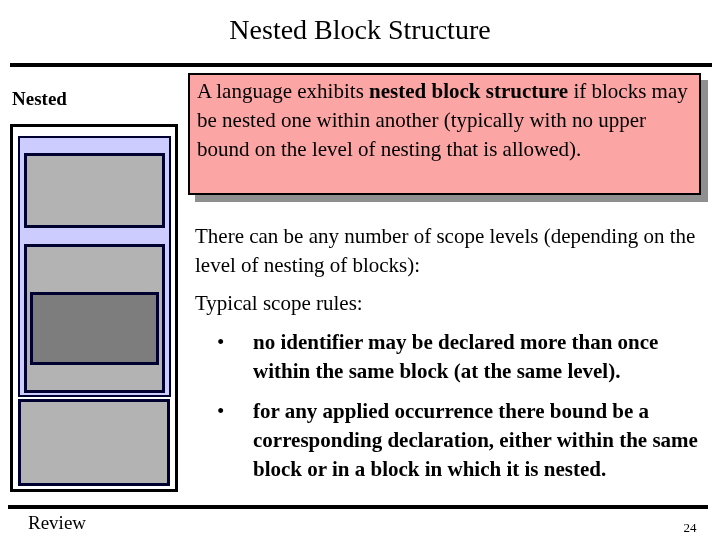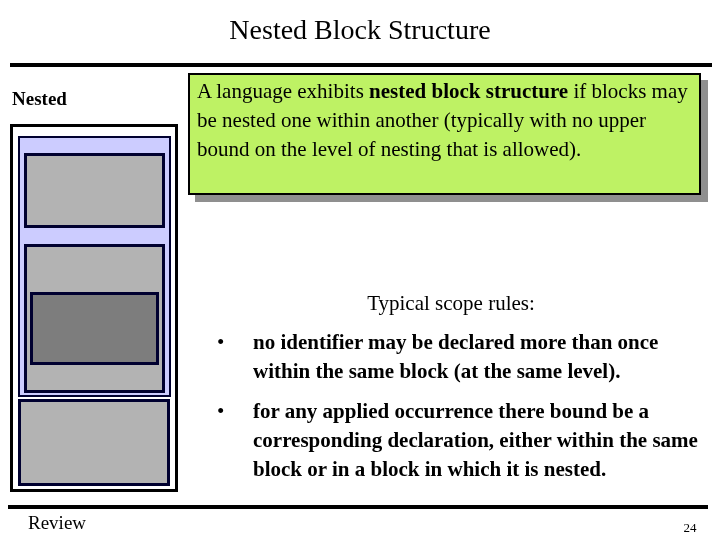--- a/index.html
+++ b/index.html
@@ -41,26 +41,26 @@
   .block-a       { left: 24px;  top: 153px; width: 141px; height: 75px;  border: 3px solid #000030; }
   .block-b       { left: 24px;  top: 244px; width: 141px; height: 149px; border: 3px solid #000030; }
   .block-c       { left: 30px;  top: 292px; width: 129px; height: 73px;  border: 3px solid #000030; }
   .block-d       { left: 18px;  top: 399px; width: 152px; height: 87px;  border: 3px solid #000030; }
 
   .body-text { font-size: 21px; line-height: 29px; }
 
   .def-box {
     left: 188px; top: 73px; width: 513px; height: 122px;
     border: 2px solid #000000;
-    background: #bef264;
+    background: #fca5a5;
     padding: 2px 6px 0 7px;
     box-shadow: 7px 7px 0 0 #8f8f8f;
   }
   .p2 { left: 195px; top: 222px; width: 512px; }
-  .p3 { left: 195px; top: 289px; width: 512px; text-align: center; }
+  .p3 { left: 195px; top: 289px; width: 512px; }
 
   .bullet-row { left: 217px; width: 490px; display: flex; }
   .bullet-row.b1 { top: 328px; }
   .bullet-row.b2 { top: 397px; }
   .bullet-marker { width: 36px; flex: 0 0 36px; }
   .bullet-text { flex: 1; font-weight: bold; }
 
   .footer-rule {
     top: 505px; left: 8px;
     width: 700px; height: 4px;
@@ -91,20 +91,21 @@
   <div class="blk level1-block" style="background-color: rgb(204, 204, 255);"></div>
   <div class="blk block-a" style="background-color: rgb(179, 179, 179);"></div>
   <div class="blk block-b" style="background-color: rgb(179, 179, 179);"></div>
   <div class="blk block-c" style="background-color: rgb(125, 125, 125);"></div>
   <div class="blk block-d" style="background-color: rgb(179, 179, 179);"></div>
 
   <div class="abs def-box body-text">
     <span>A language exhibits </span><b>nested block structure</b><span> if blocks may be nested one within another (typically with no upper bound on the level of nesting that is allowed).</span>
   </div>
 
+  <div class="abs p2 body-text">There can be any number of scope levels (depending on the level of nesting of blocks):</div>
 
   <div class="abs p3 body-text">Typical scope rules:</div>
 
   <div class="abs bullet-row b1 body-text">
     <span class="bullet-marker">•</span>
     <span class="bullet-text">no identifier may be declared more than once within the same block (at the same level).</span>
   </div>
 
   <div class="abs bullet-row b2 body-text">
     <span class="bullet-marker">•</span>

